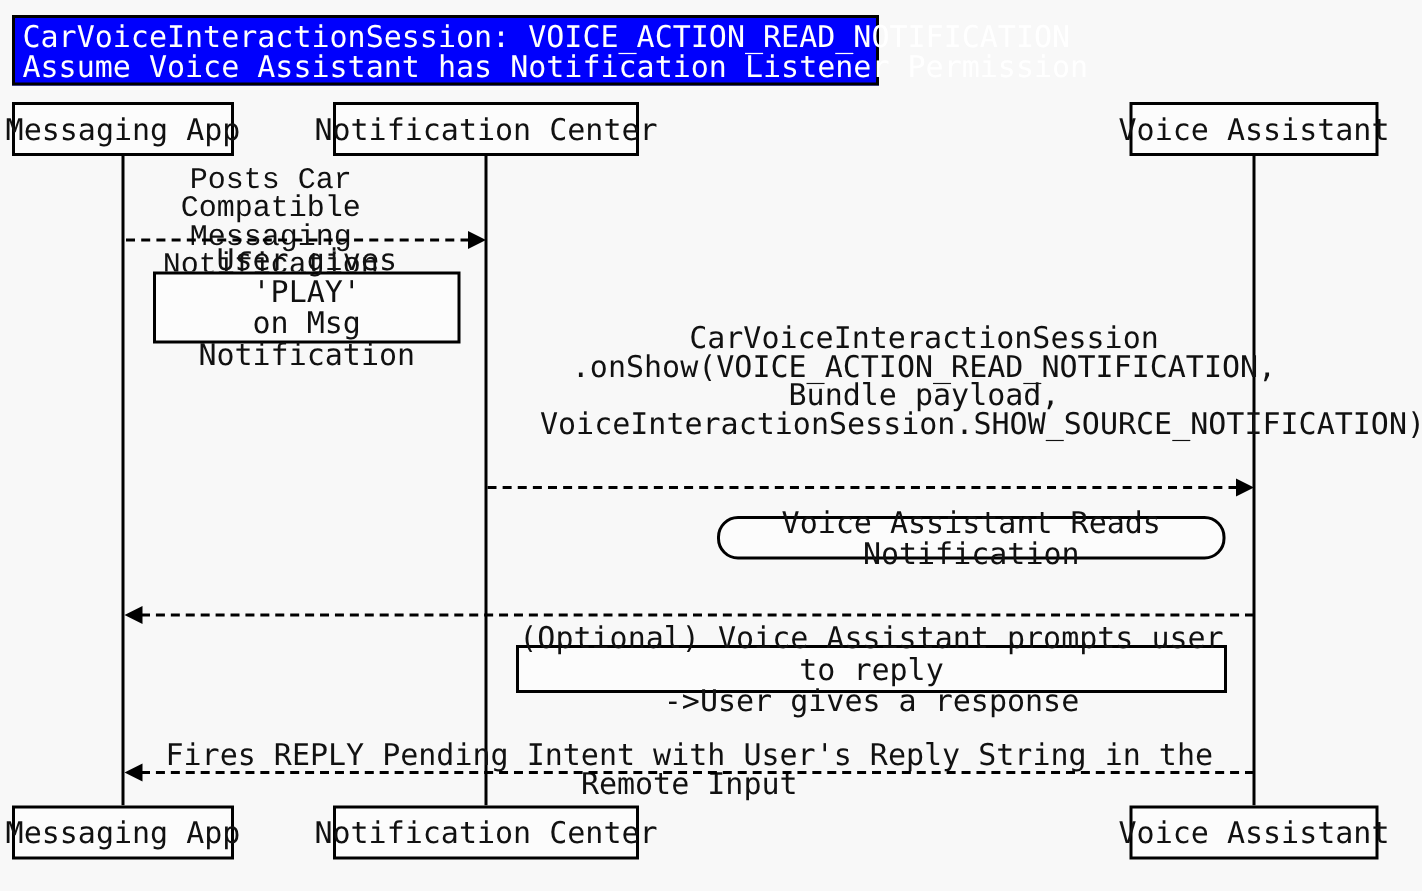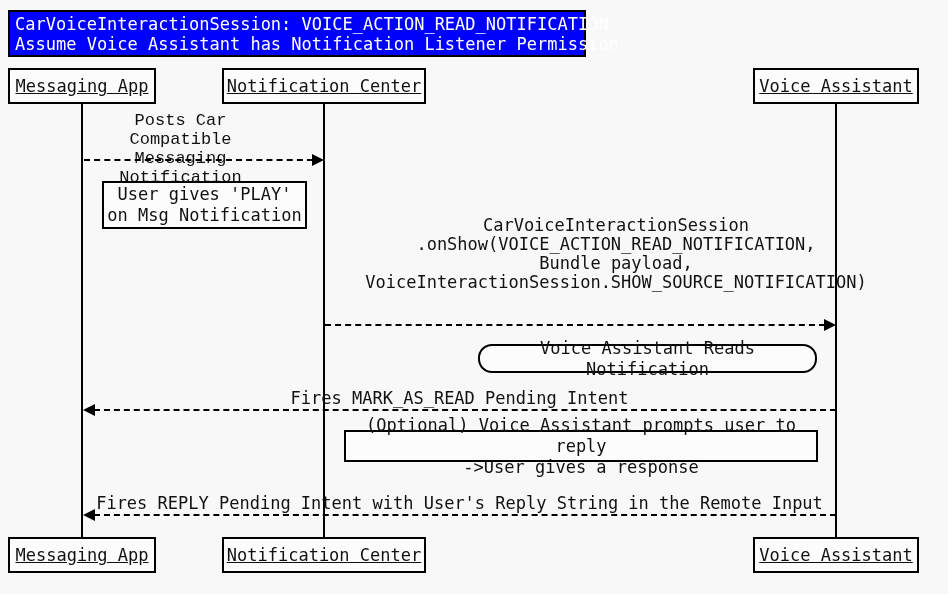--- a/index.html
+++ b/index.html
@@ -14,21 +14,21 @@
     background: var(--bg);
     font-family: "DejaVu Sans Mono", "Liberation Mono", monospace;
     color: #111;
   }
   .stage {
     position: relative;
     width: 948px;
     height: 594px;
     background: var(--bg);
     overflow: hidden;
-    font-size: 17px;
+    font-size: 20px;
   }
   .abs { position: absolute; }
 
   .title-box {
     left: 8px; top: 10px; width: 578px; height: 47px;
     background: var(--title-bg);
     border: 2px solid var(--line);
     color: var(--title-text);
     box-sizing: border-box;
     padding: 2px 0 0 5px;
@@ -38,21 +38,20 @@
 
   .participant {
     height: 36px;
     background: var(--box-fill);
     border: 2px solid var(--line);
     box-sizing: border-box;
     display: flex;
     align-items: center;
     justify-content: center;
     white-space: nowrap;
-    text-decoration: underline;
   }
 
   .lifeline {
     width: 2px; top: 104px; height: 433px;
     background: var(--line);
   }
 
   .note {
     background: var(--box-fill);
     border: 2px solid var(--line);
@@ -123,21 +122,20 @@
 .onShow(VOICE_ACTION_READ_NOTIFICATION,
 Bundle payload,
 VoiceInteractionSession.SHOW_SOURCE_NOTIFICATION)</div>
   <div class="abs arrow right" style="left:325px; top:319px; width:511px;">
     <span class="shaft"></span>
     <span class="head"></span>
   </div>
 
   <div class="abs note" style="left:478px; top:344px; width:339px; height:29px;border-radius:14px;">Voice Assistant Reads Notification</div>
 
-  <div class="abs msg-label" style="left:83px; top:389px; width:753px;">Fires MARK_AS_READ Pending Intent</div>
   <div class="abs arrow left" style="left:83px; top:404px; width:753px;">
     <span class="shaft"></span>
     <span class="head"></span>
   </div>
 
   <div class="abs note" style="left:344px; top:430px; width:474px; height:32px;">(Optional) Voice Assistant prompts user to reply
 -&gt;User gives a response</div>
 
   <div class="abs msg-label" style="left:83px; top:494px; width:753px;">Fires REPLY Pending Intent with User's Reply String in the Remote Input</div>
   <div class="abs arrow left" style="left:83px; top:509px; width:753px;">

